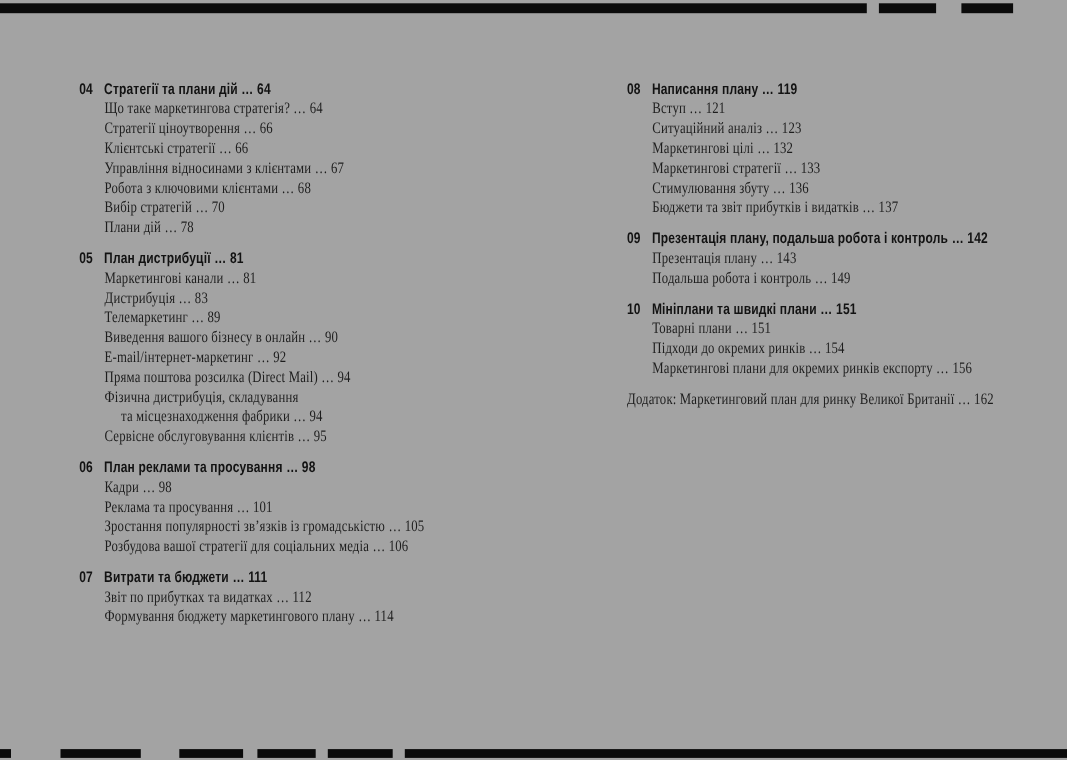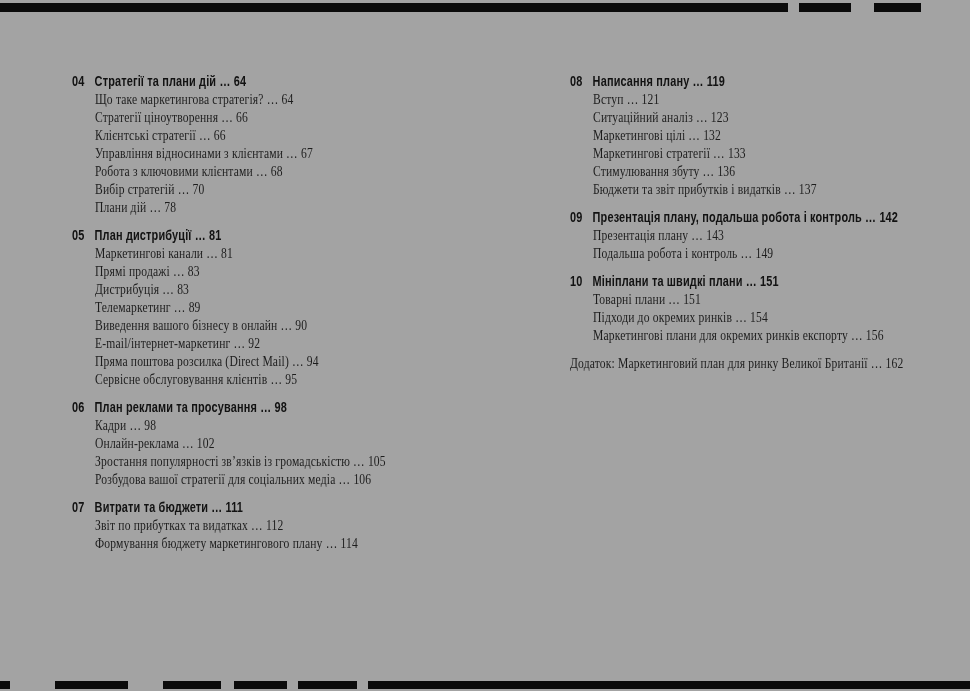--- a/index.html
+++ b/index.html
@@ -74,32 +74,33 @@
         <div class="toc-item"><span>Стратегії ціноутворення … 66</span></div>
         <div class="toc-item"><span>Клієнтські стратегії … 66</span></div>
         <div class="toc-item"><span>Управління відносинами з клієнтами … 67</span></div>
         <div class="toc-item"><span>Робота з ключовими клієнтами … 68</span></div>
         <div class="toc-item"><span>Вибір стратегій … 70</span></div>
         <div class="toc-item"><span>Плани дій … 78</span></div>
       </div>
       <div class="toc-section">
         <div class="chapter-heading"><span><span class="chapter-number">05</span>План дистрибуції … 81</span></div>
         <div class="toc-item"><span>Маркетингові канали … 81</span></div>
-        <div class="toc-item"><span>Прямі продажі … 83</span></div>
         <div class="toc-item"><span>Дистрибуція … 83</span></div>
         <div class="toc-item"><span>Телемаркетинг … 89</span></div>
         <div class="toc-item"><span>Виведення вашого бізнесу в онлайн … 90</span></div>
         <div class="toc-item"><span>E-mail/інтернет-маркетинг … 92</span></div>
         <div class="toc-item"><span>Пряма поштова розсилка (Direct Mail) … 94</span></div>
+        <div class="toc-item"><span>Фізична дистрибуція, складування</span></div>
+        <div class="toc-item cont"><span>та місцезнаходження фабрики … 94</span></div>
         <div class="toc-item"><span>Сервісне обслуговування клієнтів … 95</span></div>
       </div>
       <div class="toc-section">
         <div class="chapter-heading"><span><span class="chapter-number">06</span>План реклами та просування … 98</span></div>
         <div class="toc-item"><span>Кадри … 98</span></div>
-        <div class="toc-item"><span>Онлайн-реклама … 102</span></div>
+        <div class="toc-item"><span>Реклама та просування … 101</span></div>
         <div class="toc-item"><span>Зростання популярності зв’язків із громадськістю … 105</span></div>
         <div class="toc-item"><span>Розбудова вашої стратегії для соціальних медіа … 106</span></div>
       </div>
       <div class="toc-section">
         <div class="chapter-heading"><span><span class="chapter-number">07</span>Витрати та бюджети … 111</span></div>
         <div class="toc-item"><span>Звіт по прибутках та видатках … 112</span></div>
         <div class="toc-item"><span>Формування бюджету маркетингового плану … 114</span></div>
       </div>
     </div>
   <div class="col col-right" id="col-1">

